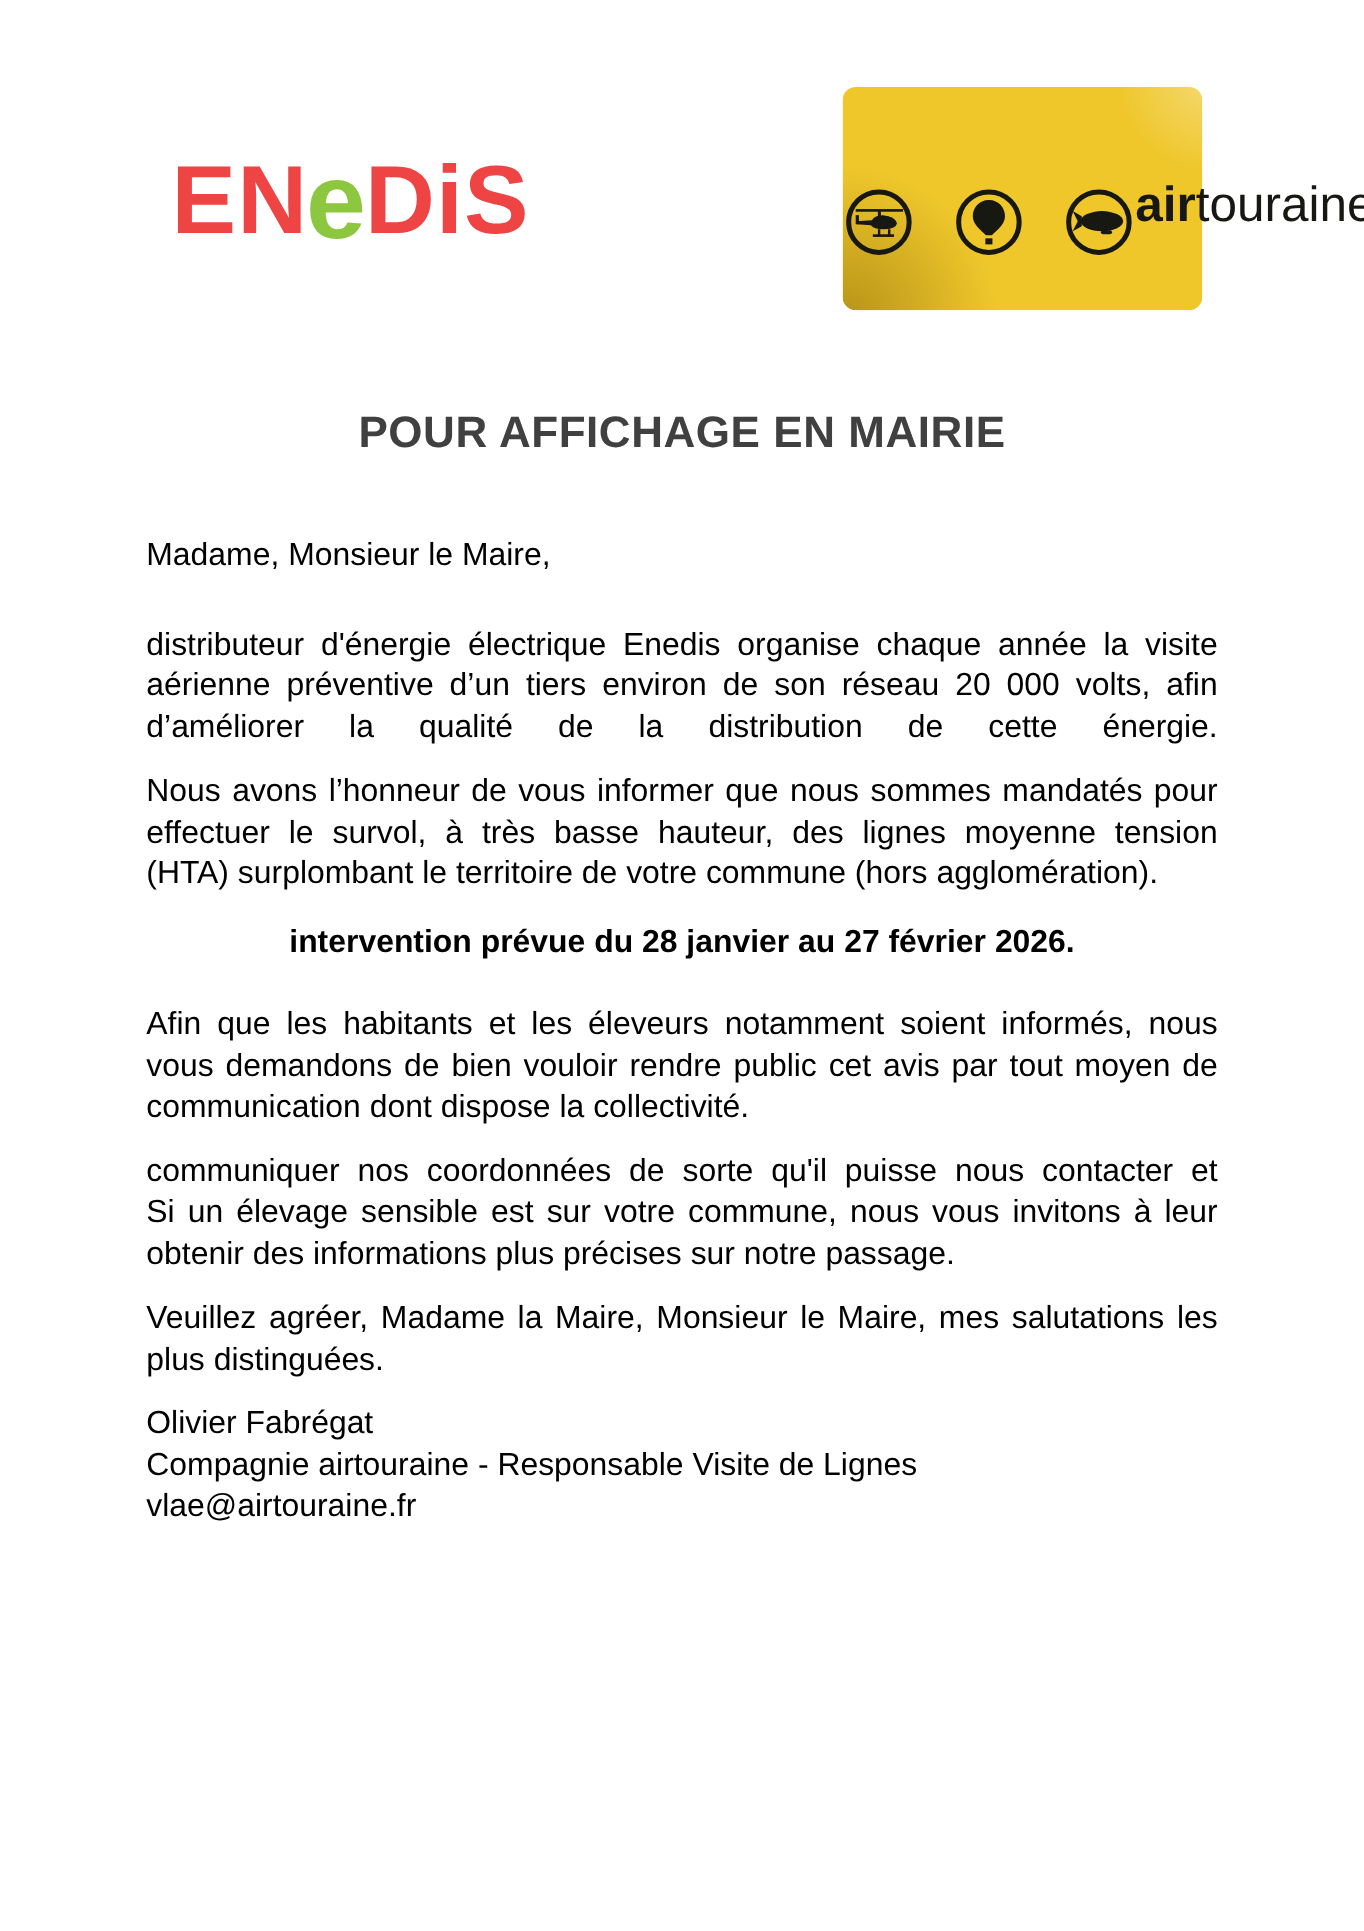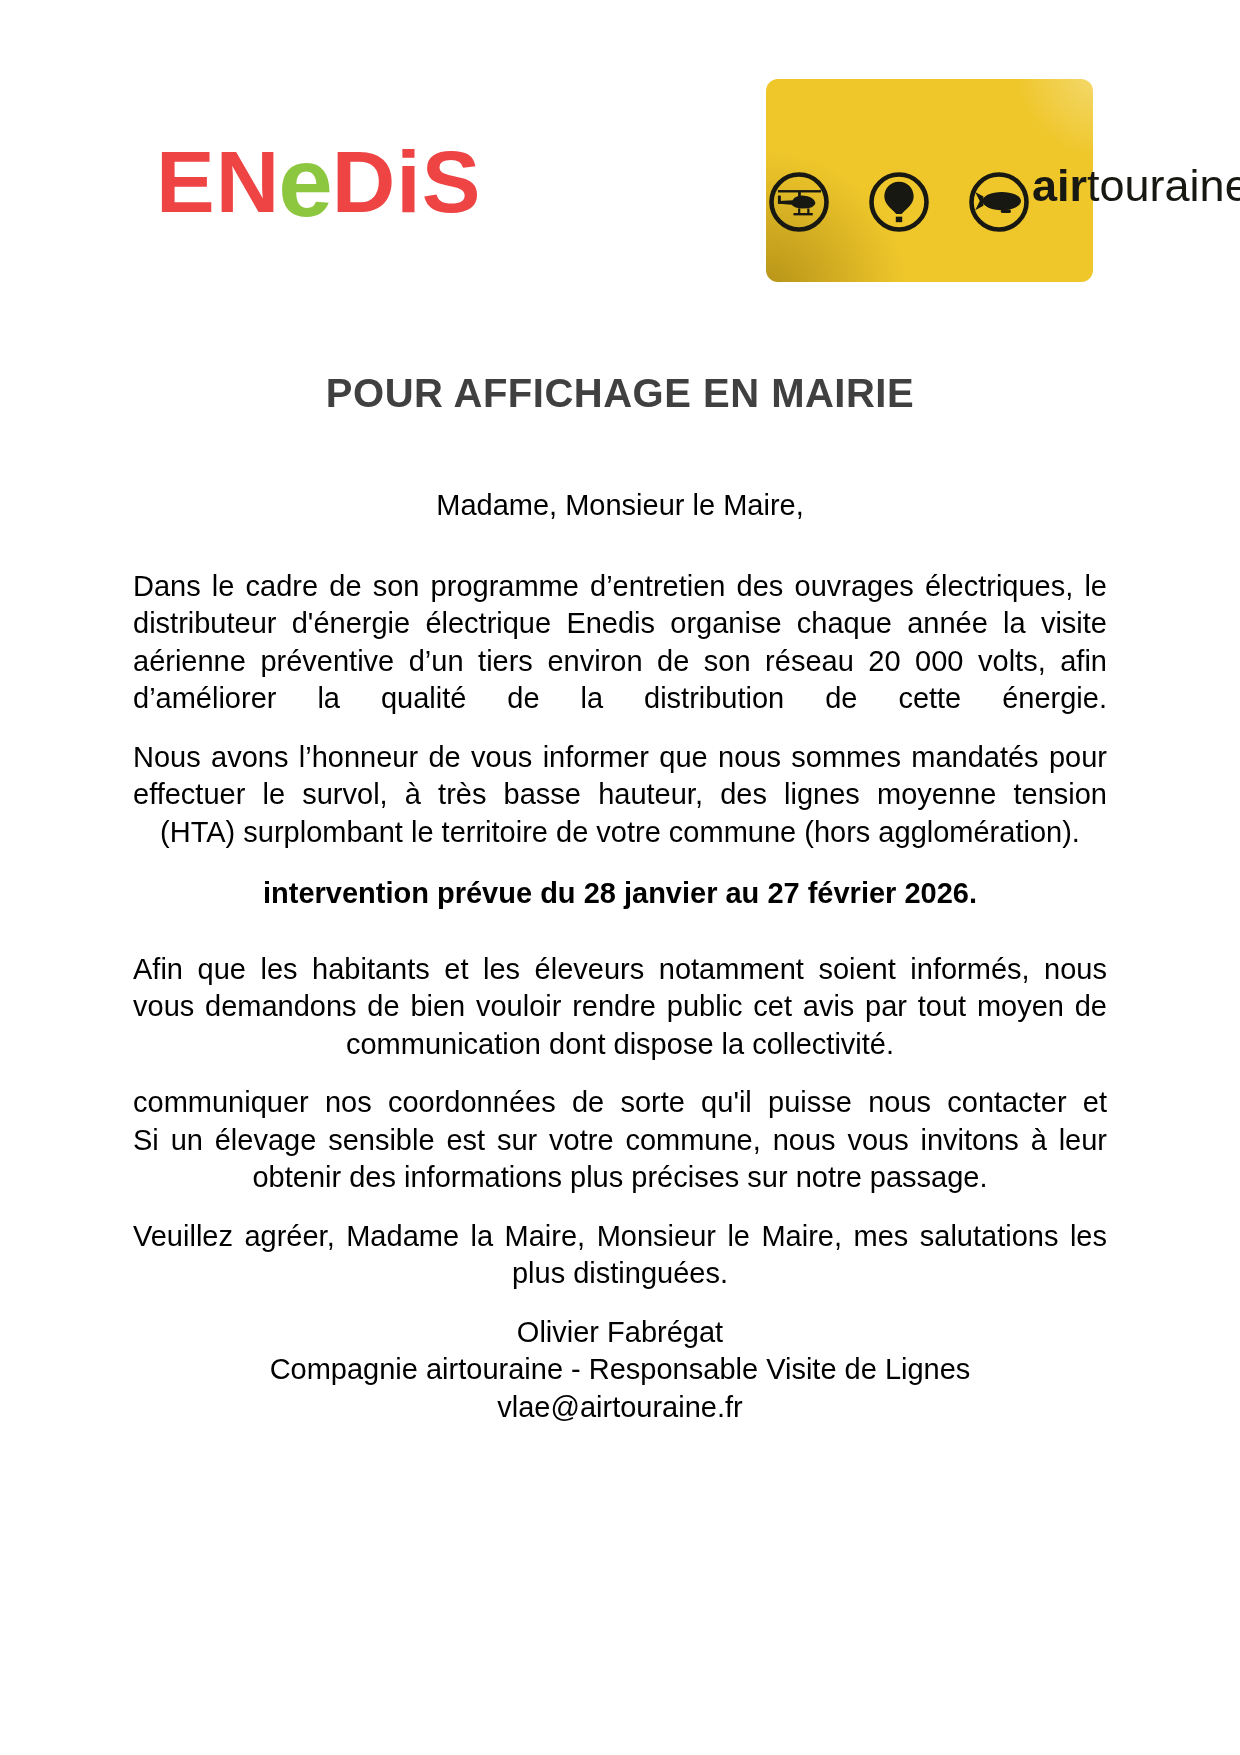--- a/index.html
+++ b/index.html
@@ -53,21 +53,21 @@
 
   
   .letter {
     position:absolute; left:133px; top:487px; width:974px;
     font-size:29px; line-height:37.5px; color:#000;
   }
   .block { margin:0 0 21px 0; }
   .block.greeting  { margin-bottom:43px; }
   .block.highlight { margin-bottom:38px; }
   .block.signature { margin-bottom:0; }
-  .line { text-align:center; }
+  .line { text-align:left; }
   .line.stretch { text-align:justify; text-align-last:justify; }
   .block.highlight .line { text-align:center; text-align-last:center; font-weight:700;margin-top:24px; }
 </style>
 </head>
 <body>
 
 <div class="page">
 
   <div class="enedis-logo">
     <span class="blue">EN</span><span class="green">e</span><span class="blue">DiS</span>
@@ -102,21 +102,20 @@
     </div>
   </div>
 
   <h1 class="title">POUR AFFICHAGE EN MAIRIE</h1>
 
   <div class="letter" id="letter">
       <div class="block greeting">
         <div class="line">Madame, Monsieur le Maire,</div>
       </div>
       <div class="block body">
-        <div class="line stretch">Dans le cadre de son programme d’entretien des ouvrages électriques, le</div>
         <div class="line stretch">distributeur d'énergie électrique Enedis organise chaque année la visite</div>
         <div class="line stretch">aérienne préventive d’un tiers environ de son réseau 20 000 volts, afin</div>
         <div class="line stretch">d’améliorer la qualité de la distribution de cette énergie.</div>
       </div>
       <div class="block body">
         <div class="line stretch">Nous avons l’honneur de vous informer que nous sommes mandatés pour</div>
         <div class="line stretch">effectuer le survol, à très basse hauteur, des lignes  moyenne tension</div>
         <div class="line">(HTA) surplombant le territoire de votre commune (hors agglomération).</div>
       </div>
       <div class="block highlight">

